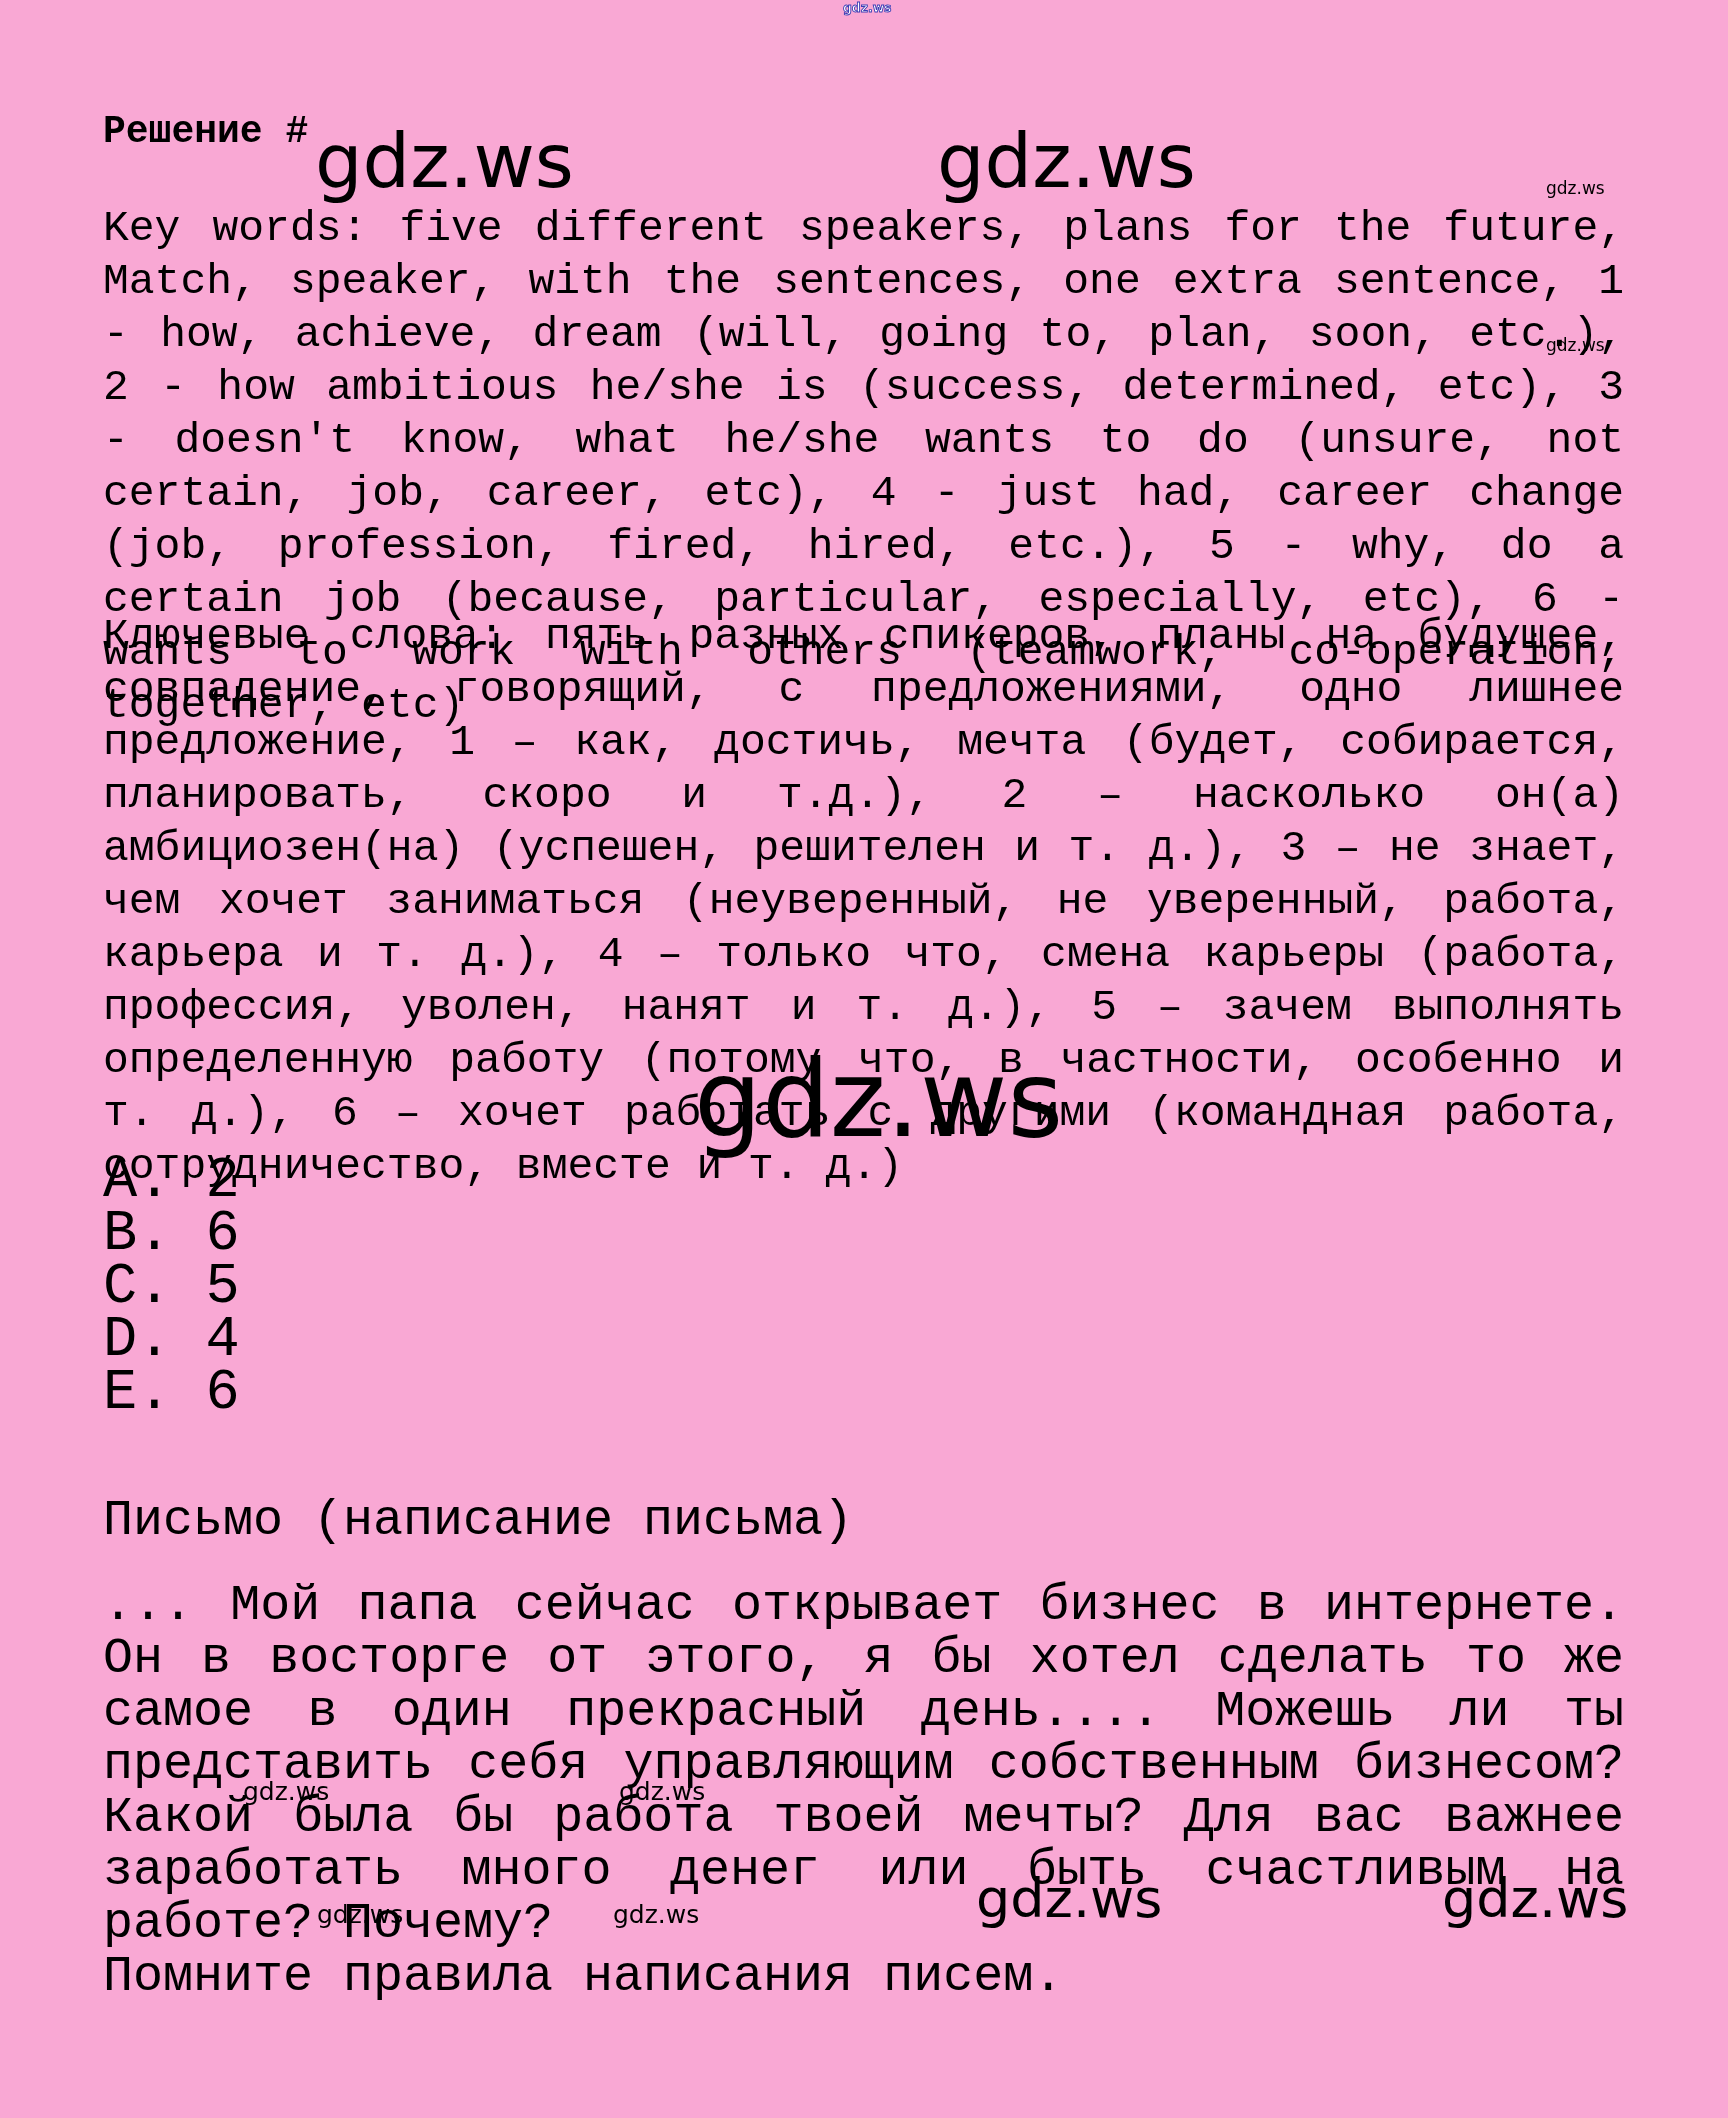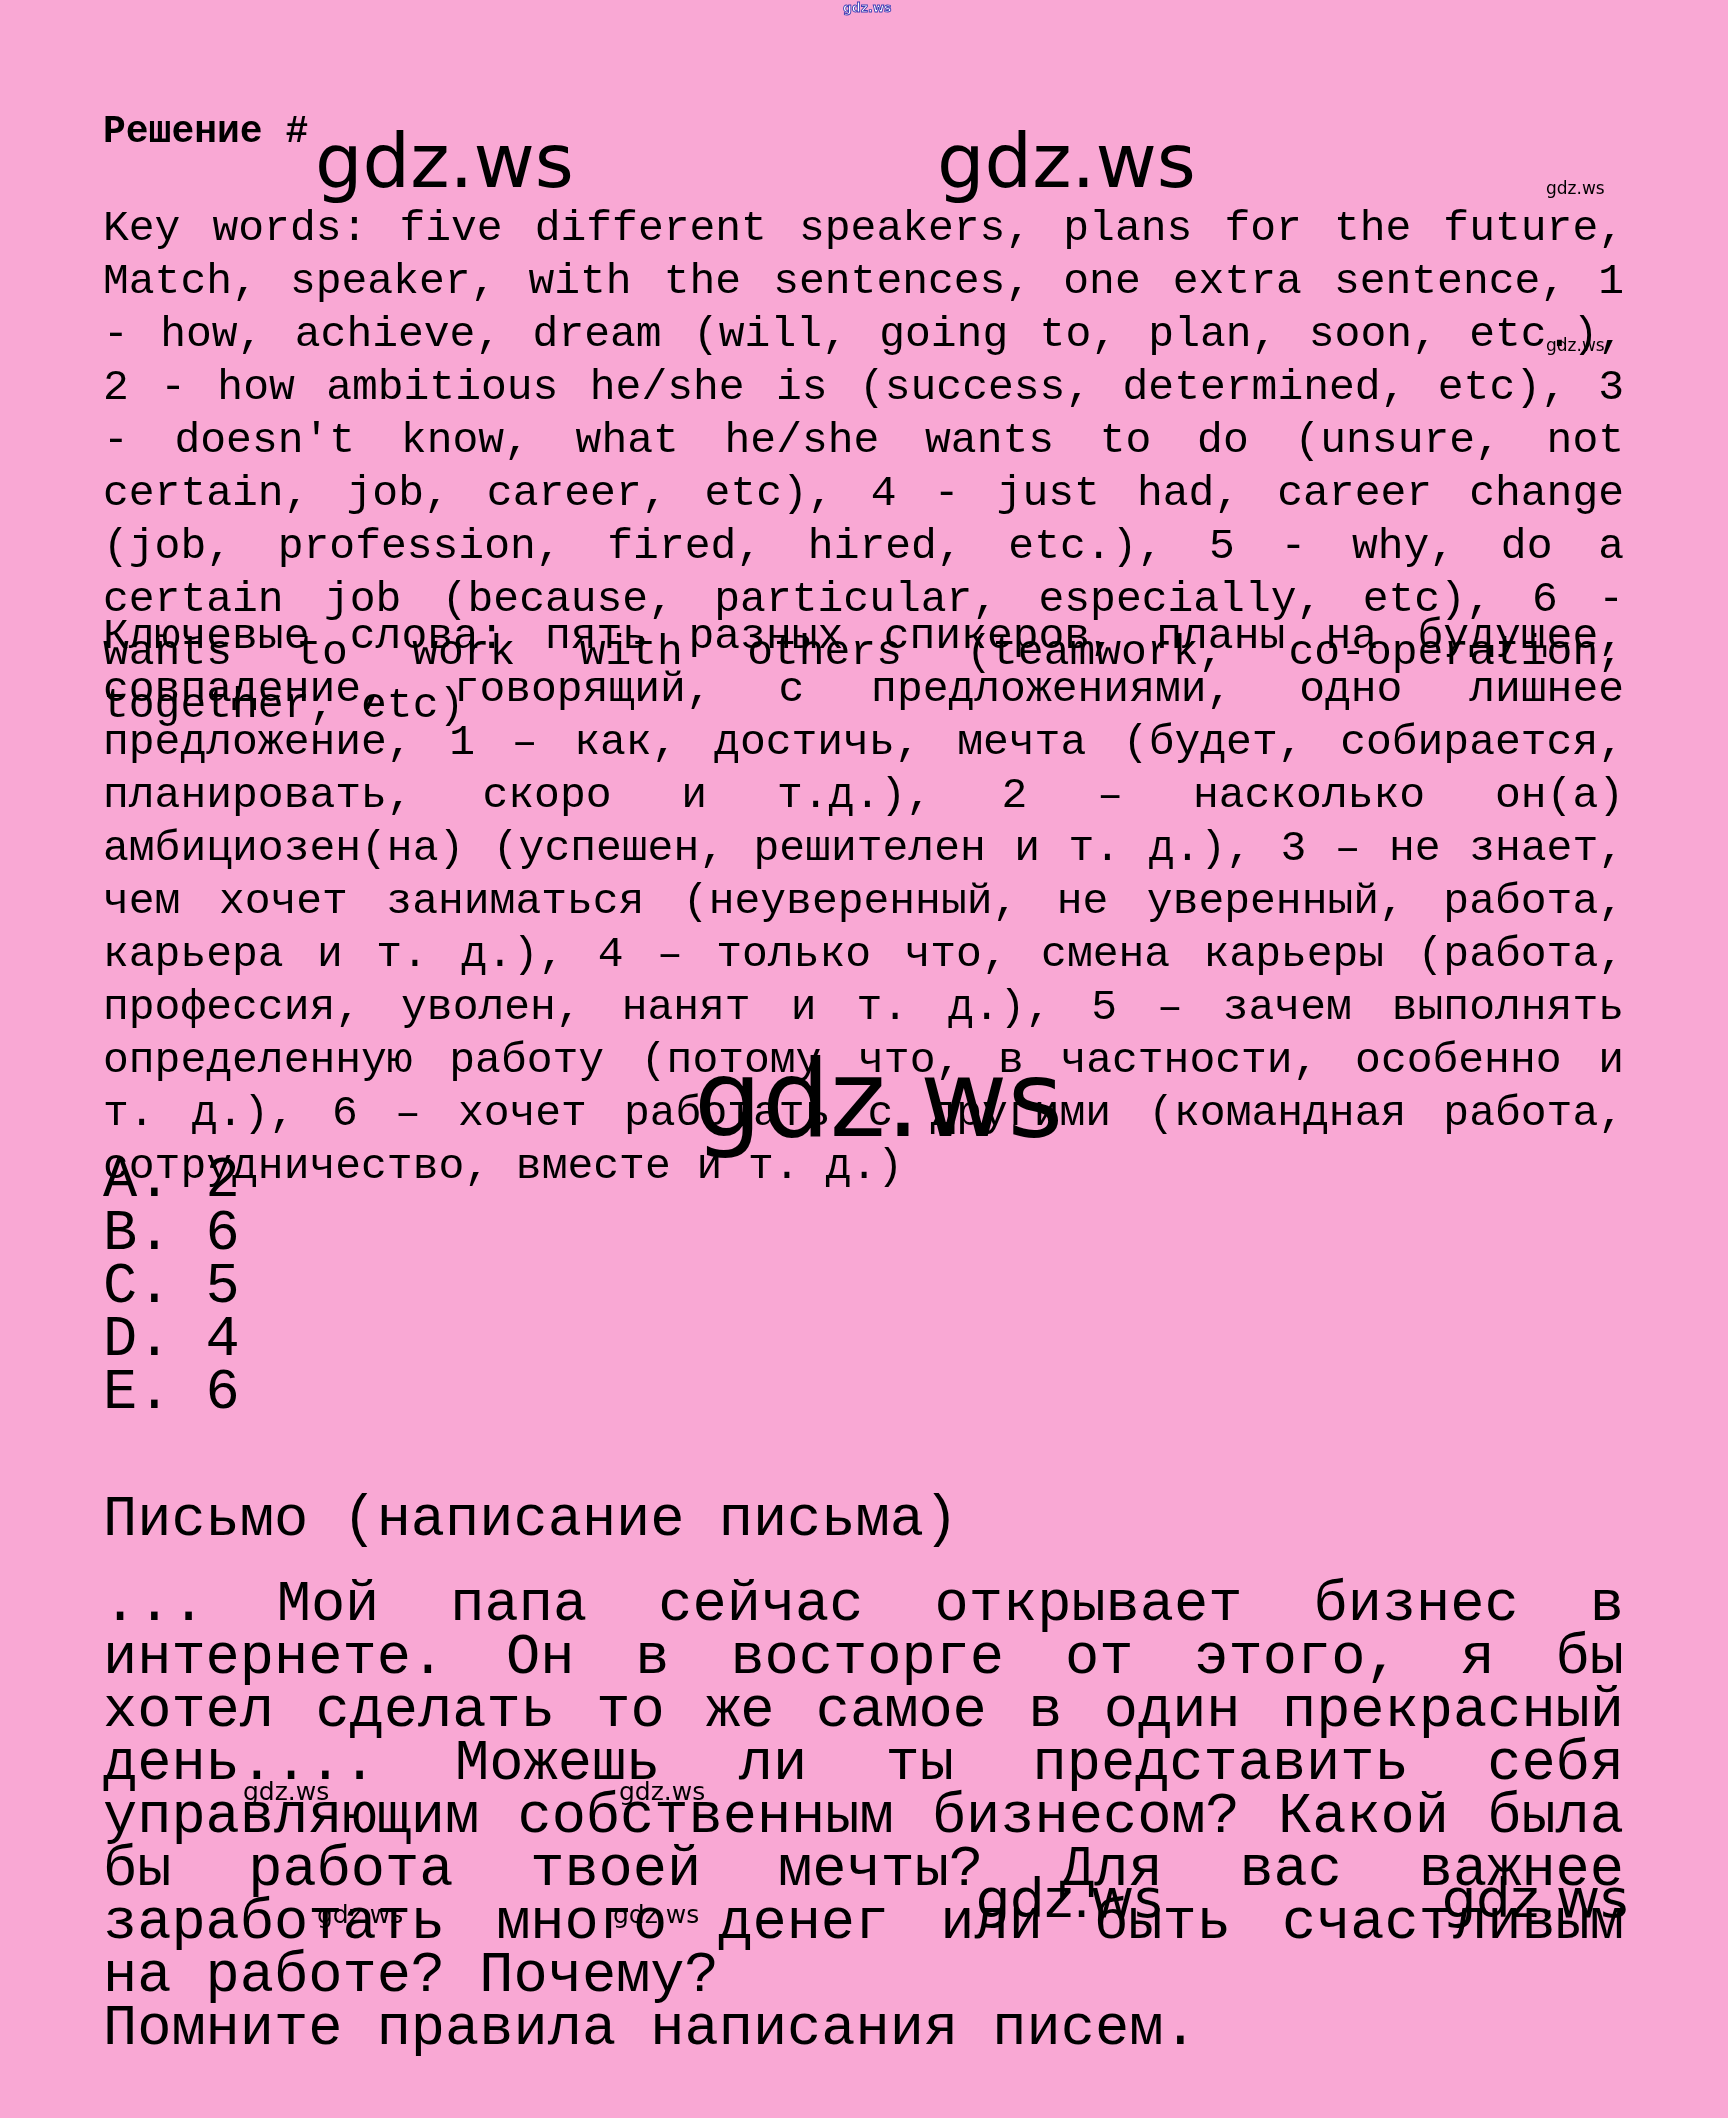--- a/index.html
+++ b/index.html
@@ -49,21 +49,21 @@
   .wm-small-b1b { left: 619px; top: 1779px; font-size: 25px; }
   .wm-med-a   { left: 976px; top: 1872px; font-size: 54px; }
   .wm-med-b   { left: 1442px; top: 1872px; font-size: 54px; }
   .wm-small-b2a { left: 317px; top: 1902px; font-size: 25px; }
   .wm-small-b2b { left: 613px; top: 1902px; font-size: 25px; }
 
   .eng-para { top: 170px; }
   .rus-para { top: 578px; }
   .answers  { left: 103px; top: 1155px; font-size: 57px; line-height: 53px; }
   .letter   { top: 1494px; }
-  .letter > div { font-size: 57px; line-height: 53px; }
+  .letter > div { font-size: 50px; line-height: 53px; }
   .just-line { text-align: justify; text-align-last: justify; }
   .just-para { text-align: justify; margin-top: 32px; }
   .plain-line { text-align: left; }
 </style>
 </head>
 <body>
 
 <div class="page">
 
   <span class="abs wm wm-tiny-top">gdz.ws</span>

